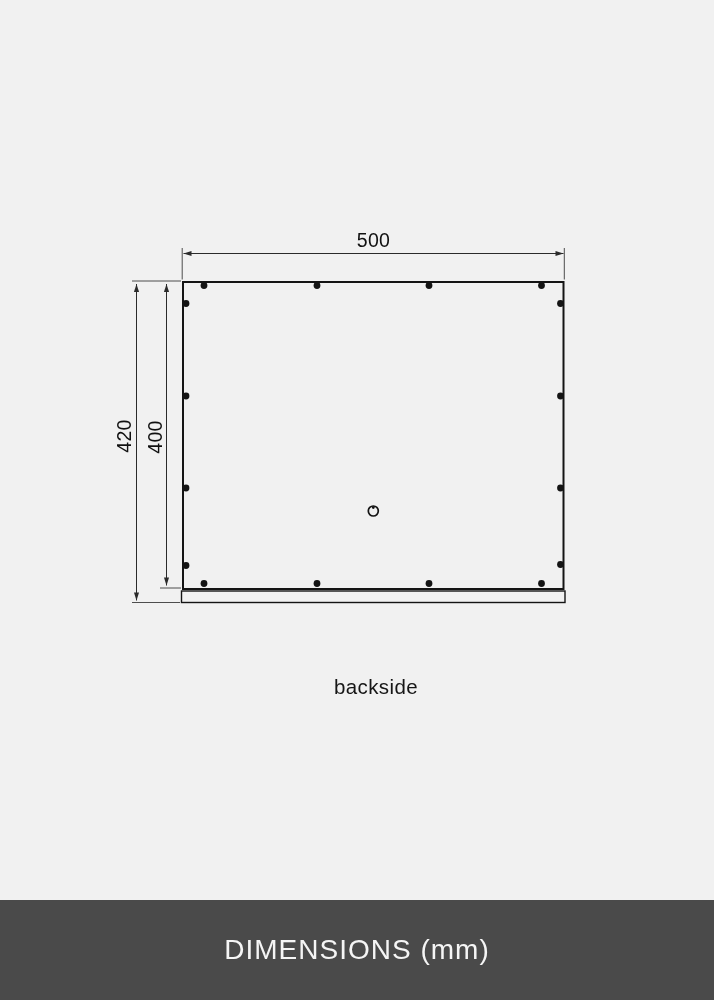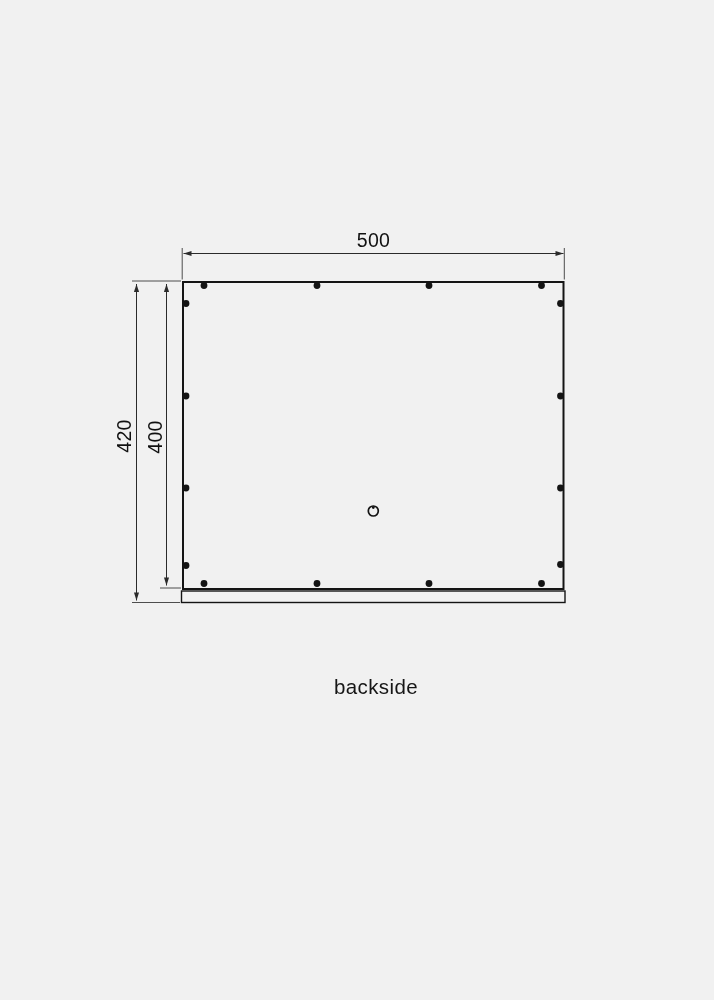--- a/index.html
+++ b/index.html
@@ -123,14 +123,17 @@
       </g>
 
     <g id="keyhole-layer">
         <circle cx="373.3" cy="511" r="5" fill="none" stroke="#141414" stroke-width="1.7"></circle>
         <circle cx="373.3" cy="507.6" r="1.4" fill="#141414"></circle>
       </g>
 
     <text class="caption-text" x="376" y="694" text-anchor="middle">backside</text>
   </svg>
 
+  <div class="footer-bar" style="background: rgb(74, 74, 74);">
+    <span class="footer-title" style="color: rgb(245, 245, 245);">DIMENSIONS (mm)</span>
+  </div>
 
 </div>
 
 </body></html>

